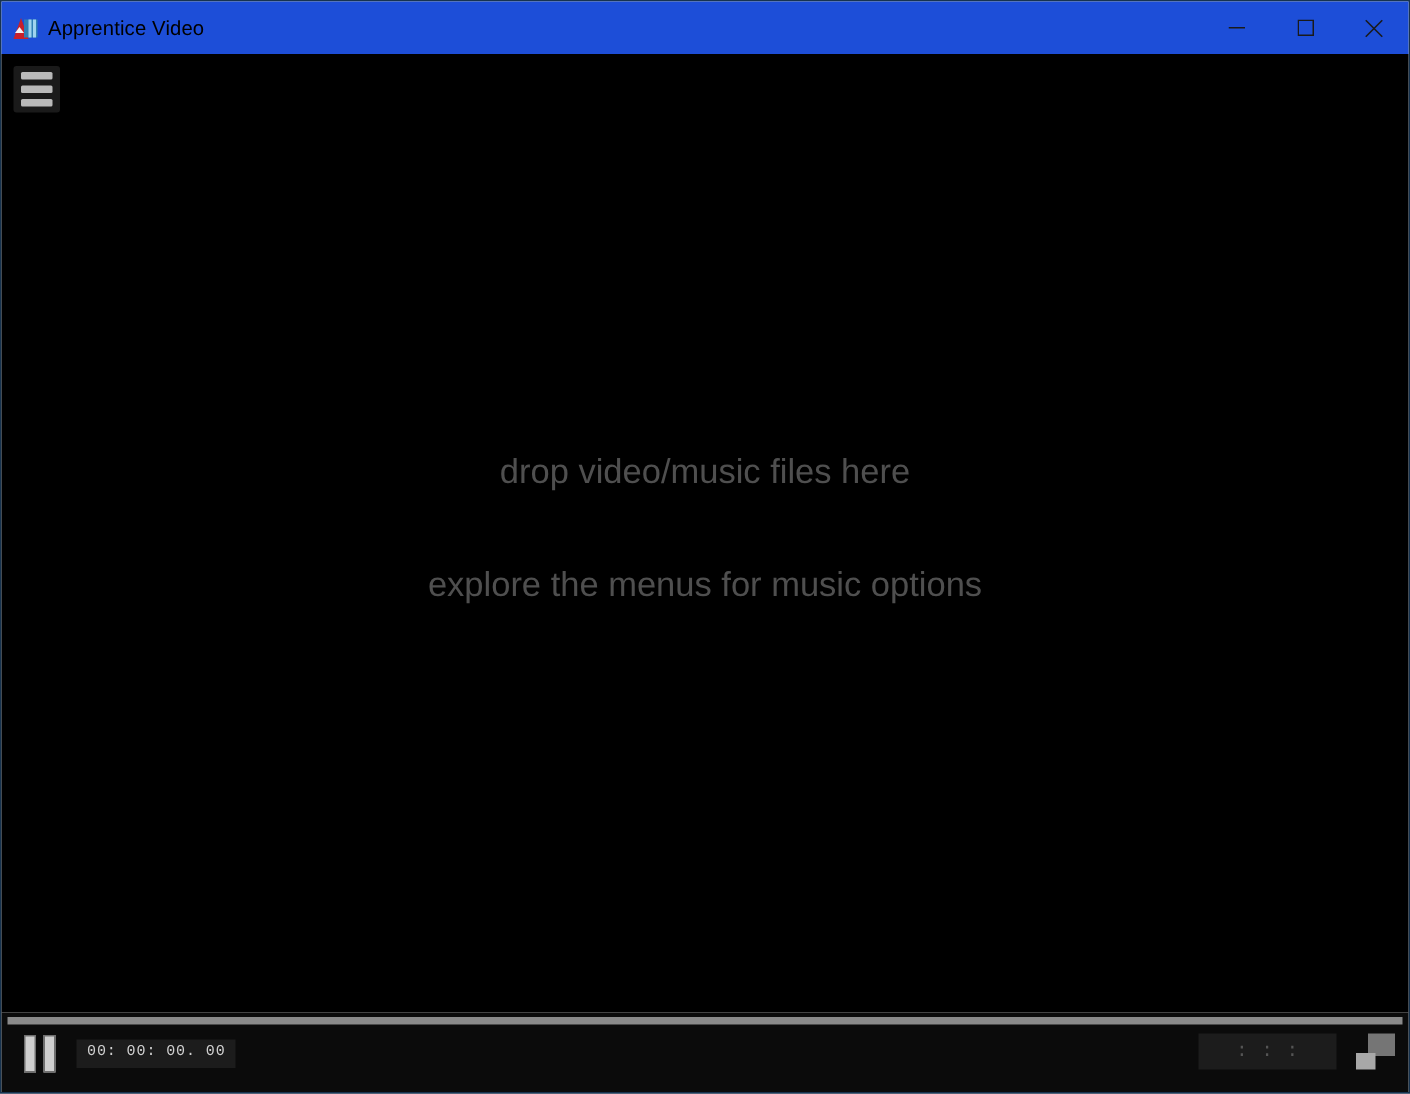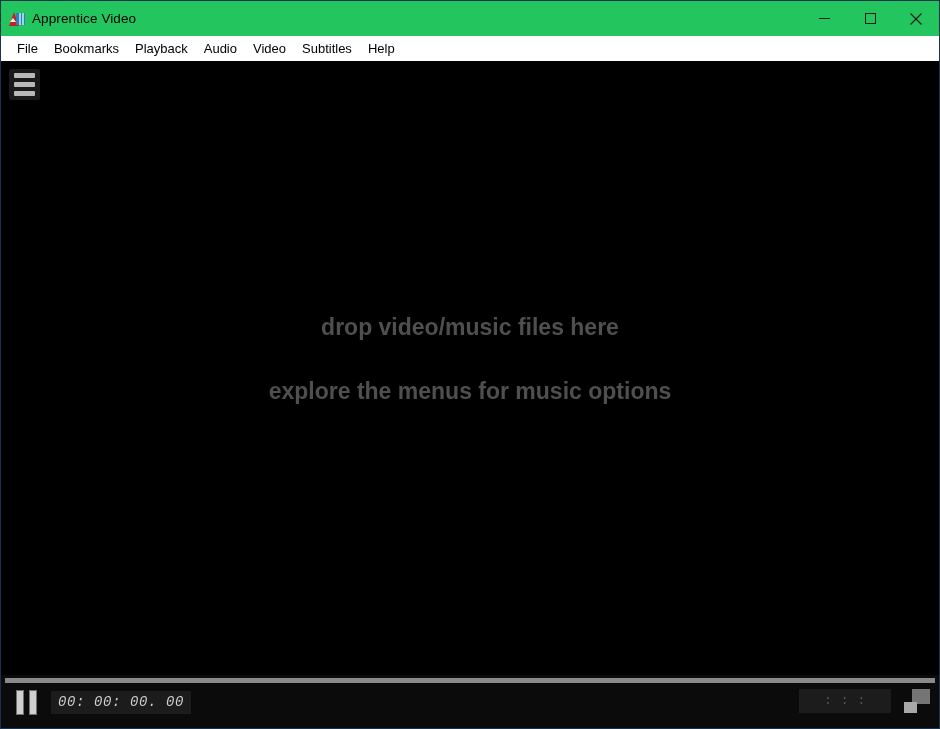--- a/index.html
+++ b/index.html
@@ -24,21 +24,21 @@
     border: 1px solid #17334f;
     background: #ffffff;
     display: flex;
     flex-direction: column;
   }
 
   
   #titlebar {
     height: 35px;
     min-height: 35px;
-    background: #22c55e;
+    background: #1d4ed8;
     display: flex;
     align-items: center;
     position: relative;
   }
   #app-icon {
     width: 16px;
     height: 16px;
     margin-left: 8px;
     margin-right: 7px;
     position: relative;
@@ -162,25 +162,25 @@
     display: flex;
     flex-direction: column;
     align-items: center;
     justify-content: center;
     padding-bottom: 18px;
     box-sizing: border-box;
   }
   .hint-line {
     color: #4f4f4f;
     font-size: 23px;
-    font-weight: 700;
+    font-weight: 400;
     line-height: 1;
     text-align: right;
     white-space: nowrap;
-    margin: 0 0 41px 0;
+    margin: 11px 0 41px 0;
   }
   .hint-line:last-child { margin-bottom: 0; }
   .hint-line .glyph {
     font-size: 21px;
     letter-spacing: -0.5px;
   }
 
   
   #controlbar {
     height: 53px;
@@ -223,26 +223,25 @@
     width: 8px;
     height: 25px;
     background: #cfcfcf;
     border: 1px solid #6f6f6f;
     box-sizing: border-box;
   }
   #time-current {
     background: #1c1c1c;
     color: #cfcfcf;
     font-family: "Liberation Mono", "DejaVu Sans Mono", monospace;
-    font-size: 14px;
+    font-size: 10px;
     letter-spacing: 0.6px;
     padding: 4px 7px 5px 7px;
     line-height: 1;
     white-space: nowrap;
-    font-style: italic;
   }
   #controls-right {
     position: absolute;
     right: 8px;
     top: 13px;
     display: flex;
     align-items: center;
     gap: 12px;
   }
   #time-total {
@@ -305,29 +304,20 @@
       </button>
       <button class="wc-btn">
         <svg width="12" height="12" viewBox="0 0 12 12">
           <line x1="0.5" y1="0.5" x2="11.5" y2="11.5" stroke="#1a1a1a" stroke-width="1.1"></line>
           <line x1="11.5" y1="0.5" x2="0.5" y2="11.5" stroke="#1a1a1a" stroke-width="1.1"></line>
         </svg>
       </button>
     </div>
   </div>
 
-  <div id="menubar">
-    <div class="menu-item">File</div>
-    <div class="menu-item">Bookmarks</div>
-    <div class="menu-item">Playback</div>
-    <div class="menu-item">Audio</div>
-    <div class="menu-item">Video</div>
-    <div class="menu-item">Subtitles</div>
-    <div class="menu-item">Help</div>
-  </div>
 
   <div id="video-area">
 
     <div id="playlist-toggle">
       <div class="hb"></div>
       <div class="hb"></div>
       <div class="hb"></div>
     </div>
 
     <div id="hints">

